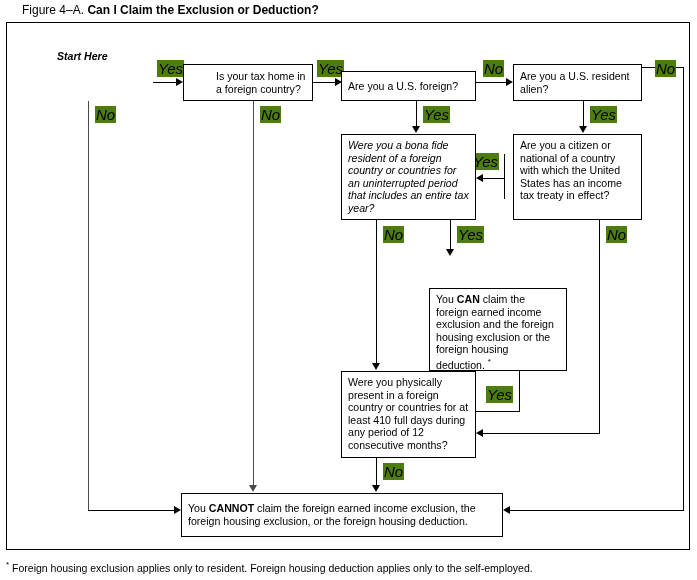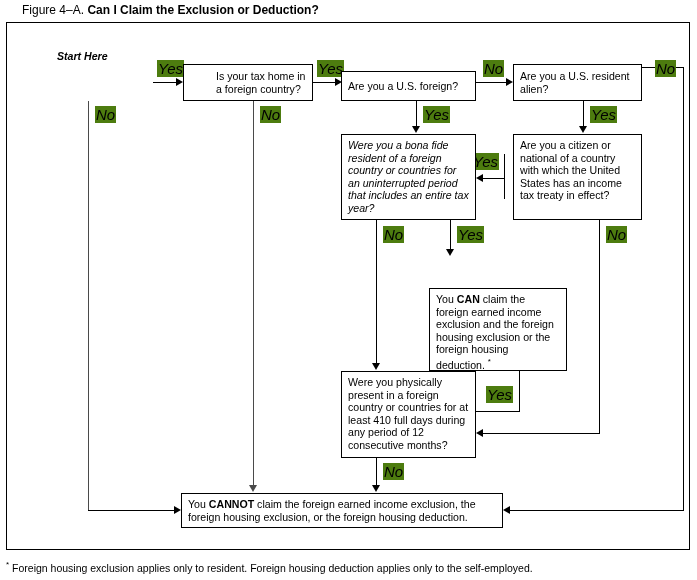--- a/index.html
+++ b/index.html
@@ -71,21 +71,21 @@
   <div class="nbox" style="left:334px;top:111px;width:135px;height:86px;font-style:italic;">Were you a bona fide resident of a foreign country or countries for an uninterrupted period that includes an entire tax year?</div>
 
   <div class="nbox" style="left:506px;top:111px;width:129px;height:86px;">Are you a citizen or national of a country with which the United States has an income tax treaty in effect?</div>
 
   <div class="nbox" style="left:422px;top:233px;width:138px;height:83px;margin-top:32px;">
     <span>You </span><b>CAN</b><span> claim the foreign earned income exclusion and the foreign housing exclusion or the foreign housing deduction. </span><span style="font-size:8px;vertical-align:super;">*</span>
   </div>
 
   <div class="nbox" style="left:334px;top:348px;width:135px;height:87px;">Were you physically present in a foreign country or countries for at least 410 full days during any period of 12 consecutive months?</div>
 
-  <div class="nbox ctr" style="left:174px;top:470px;width:322px;height:35px;">
+  <div class="nbox ctr" style="left:174px;top:470px;width:322px;height:44px;">
     <div>
       <span>You </span><b>CANNOT</b><span> claim the foreign earned income exclusion, the foreign housing exclusion, or the foreign housing deduction.</span>
     </div>
   </div>
 
   <div class="ln lnh" style="left:146px;top:59px;width:24px;"></div>
   <div class="arw r" style="left:169px;top:54.6px;"></div>
   <div class="lbl" style="left:150px;top:37px;">Yes</div>
 
   <div class="ln lnv lng" style="left:81px;top:78px;height:410px;"></div>

